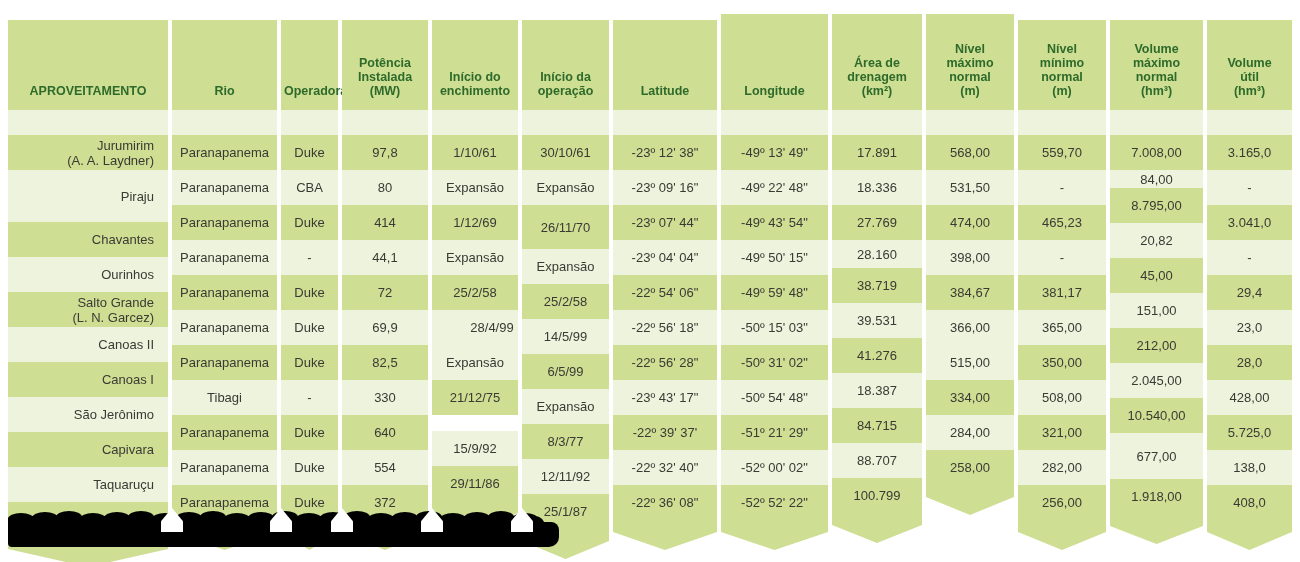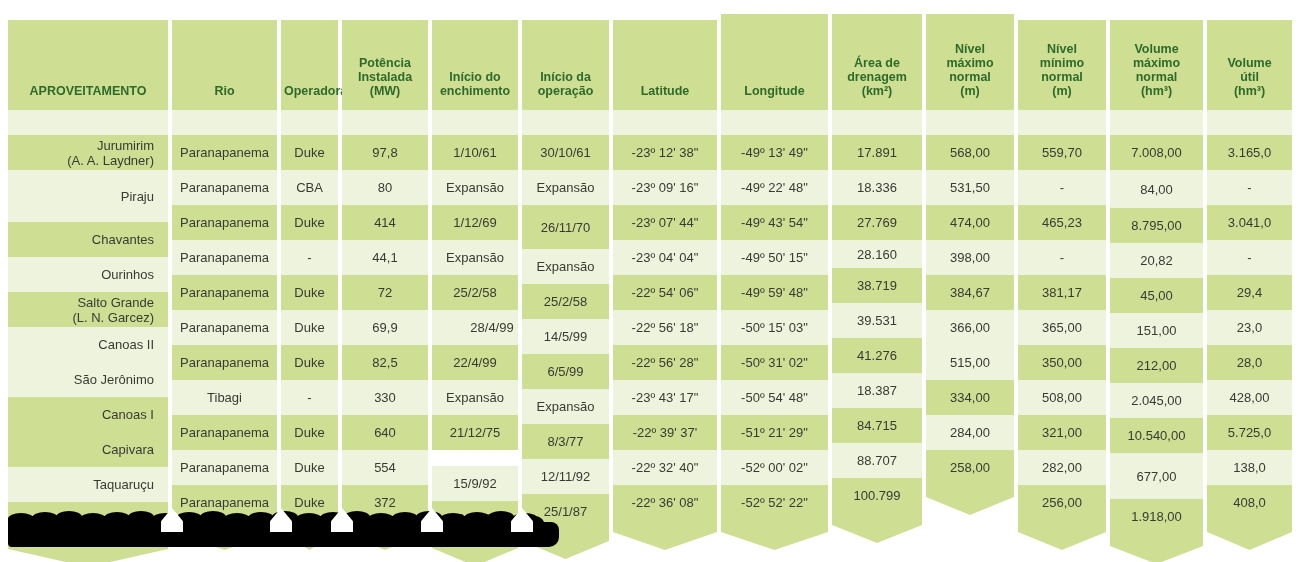--- a/index.html
+++ b/index.html
@@ -126,25 +126,25 @@
       </div>
       <div class="bcell even" style="height: 35px;">
         <span>Ourinhos</span>
       </div>
       <div class="bcell odd" style="height: 35px;">
         <span>Salto Grande<br>(L. N. Garcez)</span>
       </div>
       <div class="bcell even" style="height: 35px;">
         <span>Canoas II</span>
       </div>
+      <div class="bcell odd" style="height: 35px;">
+        <span>Canoas I</span>
+      </div>
       <div class="bcell even" style="height: 35px;">
         <span>São Jerônimo</span>
-      </div>
-      <div class="bcell odd" style="height: 35px;">
-        <span>Canoas I</span>
       </div>
       <div class="bcell odd" style="height: 35px;">
         <span>Capivara</span>
       </div>
       <div class="bcell even" style="height: 35px;">
         <span>Taquaruçu</span>
       </div>
       <div class="bcell odd" style="height: 35px;">
         <span>Rosana</span>
       </div>
@@ -216,21 +216,20 @@
       <div class="hcell" style="height: 90px;">
         <span class="htxt">Início do<br>enchimento</span>
       </div>
       <div class="spacer"></div>
       <div class="bcell odd" style="height: 35px;">1/10/61</div>
       <div class="bcell even" style="height: 35px;">Expansão</div>
       <div class="bcell odd" style="height: 35px;">1/12/69</div>
       <div class="bcell even" style="height: 35px;">Expansão</div>
       <div class="bcell odd" style="height: 35px;">25/2/58</div>
       <div class="bcell even" style="height: 35px; padding-left: 40px;">28/4/99</div>
-      <div class="bcell odd" style="height: 35px;">22/4/99</div>
       <div class="bcell even" style="height: 35px;">Expansão</div>
       <div class="bcell odd" style="height: 35px;">21/12/75</div>
       <div class="bcell even" style="height: 35px; margin-top: 16px;">15/9/92</div>
       <div class="bcell odd" style="height: 35px;">29/11/86</div>
       <div class="tail" style="height: 30px;">
         <div class="fill"></div>
       </div>
     </div>
     <div class="col c5" style="left: 514px; width: 87px;">
       <div class="hcell" style="height: 90px;">
@@ -350,21 +349,21 @@
       <div class="tail" style="height: 30px;">
         <div class="fill"></div>
       </div>
     </div>
     <div class="col c11" style="left: 1102px; width: 93px;">
       <div class="hcell" style="height: 90px;">
         <span class="htxt">Volume<br>máximo<br>normal<br>(hm³)</span>
       </div>
       <div class="spacer"></div>
       <div class="bcell odd" style="height: 35px;">7.008,00</div>
-      <div class="bcell even" style="height: 38px;">84,00</div>
+      <div class="bcell even" style="height: 18px;">84,00</div>
       <div class="bcell odd" style="height: 35px;">8.795,00</div>
       <div class="bcell even" style="height: 35px;">20,82</div>
       <div class="bcell odd" style="height: 35px;">45,00</div>
       <div class="bcell even" style="height: 35px;">151,00</div>
       <div class="bcell odd" style="height: 35px;">212,00</div>
       <div class="bcell even" style="height: 35px;">2.045,00</div>
       <div class="bcell odd" style="height: 35px;">10.540,00</div>
       <div class="bcell even" style="height: 46px; text-align: center;">677,00</div>
       <div class="bcell odd" style="height: 35px;">1.918,00</div>
       <div class="tail" style="height: 30px;">

